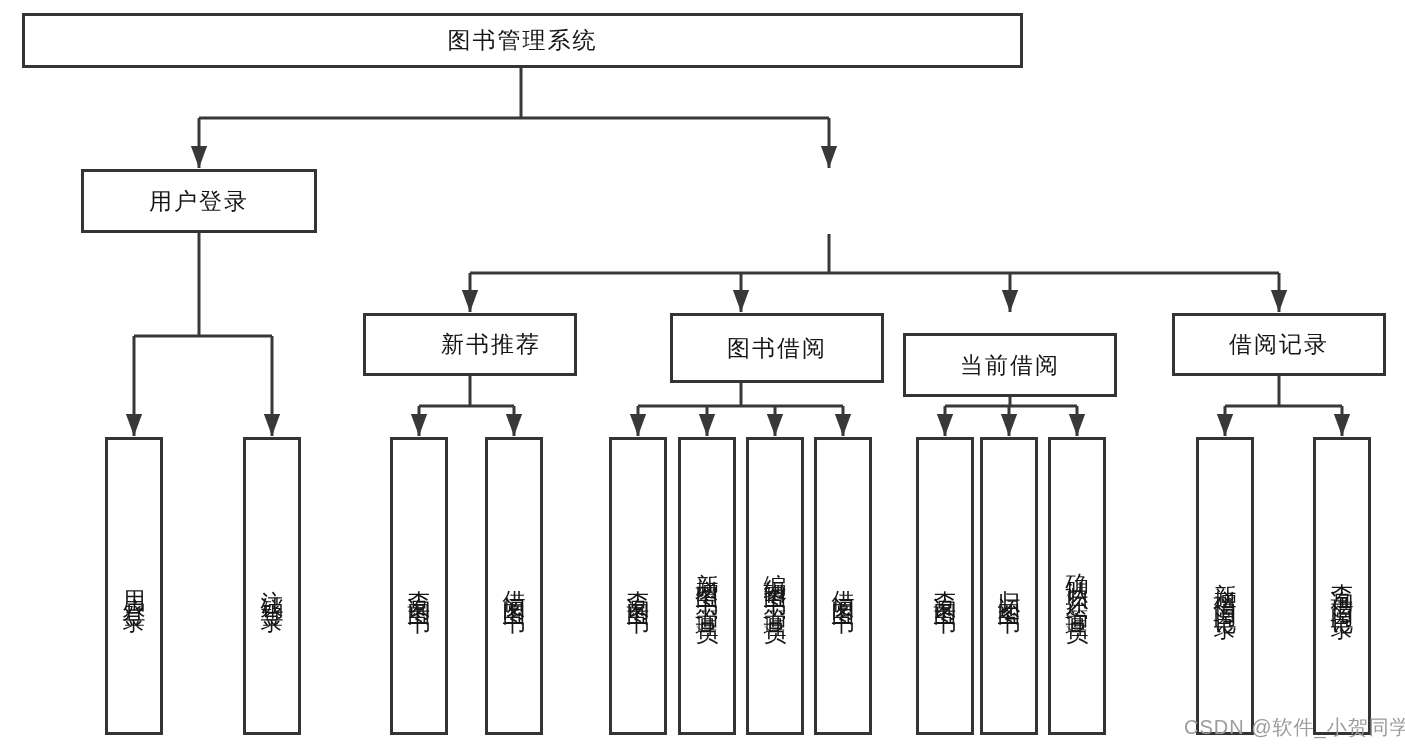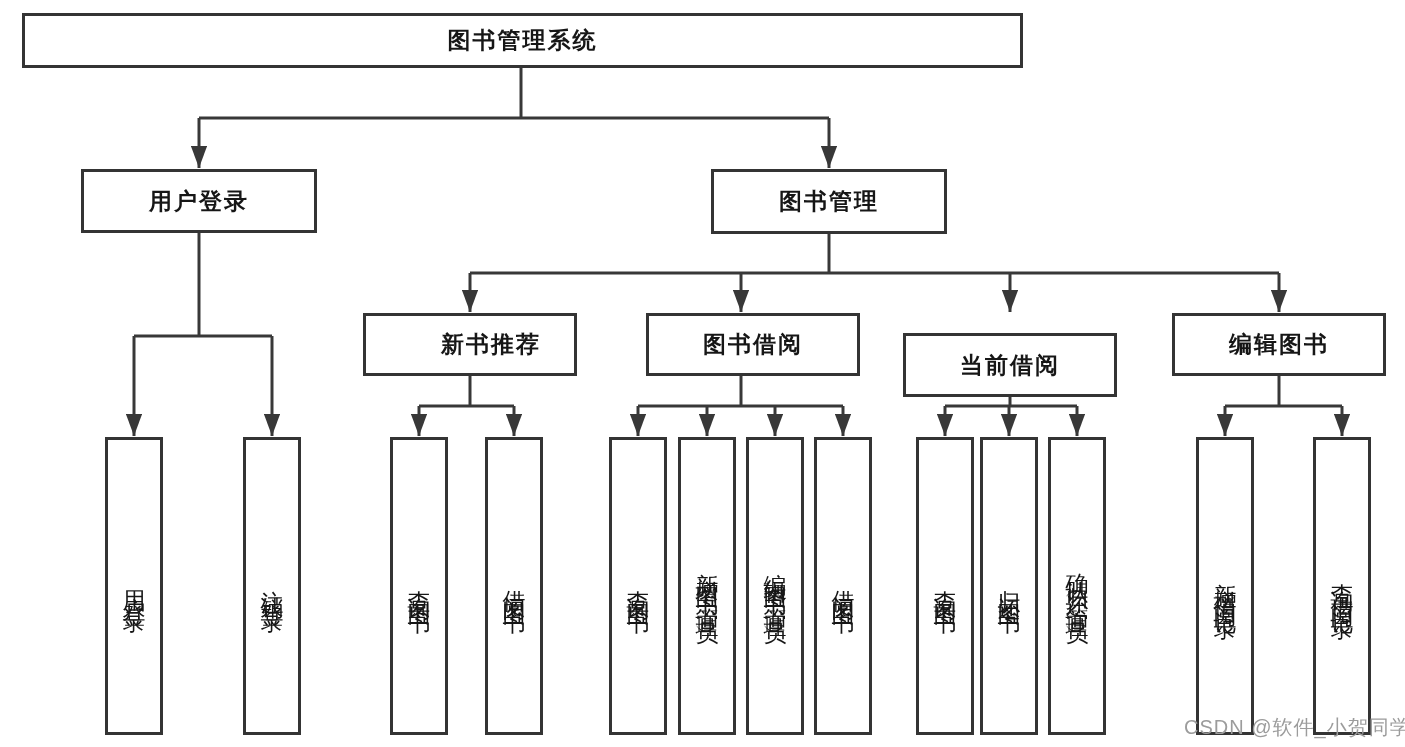--- a/index.html
+++ b/index.html
@@ -31,21 +31,20 @@
     align-items: center;
     justify-content: center;
     color: #161616;
     z-index: 2;
     text-align: center;
   }
   .h {
     font-size: 23px;
     letter-spacing: 2px;
     white-space: nowrap;
-    font-weight: bold;
   }
   .leaf {
     writing-mode: vertical-rl;
     text-orientation: mixed;
     font-size: 23px;
     letter-spacing: 7px;
     line-height: 1;
     padding: 6px 0;
   }
   .watermark {
@@ -108,26 +107,25 @@
 
     <path class="ln" d="M1279 376 V406"></path>
     <path class="ln" d="M1225 406 H1342"></path>
     <path class="ln ar" d="M1225 406 V436"></path>
     <path class="ln ar" d="M1342 406 V436"></path>
   </svg>
 
   <div class="node h" style="left:22px; top:13px; width:1001px; height:55px;">图书管理系统</div>
 
   <div class="node h" style="left:81px; top:169px; width:236px; height:64px;">用户登录</div>
-  <div class="node h" style="left:711px; top:169px; width:236px; height:65px;">图书管理</div>
 
   <div class="node h" style="left:363px; top:313px; width:214px; height:63px;padding-left:42px;">新书推荐</div>
-  <div class="node h" style="left:646px; top:313px; width:214px; height:63px;">图书借阅</div>
+  <div class="node h" style="left:670px; top:313px; width:214px; height:70px;">图书借阅</div>
   <div class="node h" style="left:903px; top:313px; width:214px; height:64px;margin-top:20px;">当前借阅</div>
-  <div class="node h" style="left:1172px; top:313px; width:214px; height:63px;">编辑图书</div>
+  <div class="node h" style="left:1172px; top:313px; width:214px; height:63px;">借阅记录</div>
 
   <div class="node leaf" style="left:105px; top:437px; width:58px; height:298px;">用户登录</div>
   <div class="node leaf" style="left:243px; top:437px; width:58px; height:298px;">注销登录</div>
 
   <div class="node leaf" style="left:390px; top:437px; width:58px; height:298px;">查询图书</div>
   <div class="node leaf" style="left:485px; top:437px; width:58px; height:298px;">借阅图书</div>
 
   <div class="node leaf" style="left:609px; top:437px; width:58px; height:298px;">查询图书</div>
   <div class="node leaf" style="left:678px; top:437px; width:58px; height:298px;">新增图书（管理员）</div>
   <div class="node leaf" style="left:746px; top:437px; width:58px; height:298px;">编辑图书（管理员）</div>

